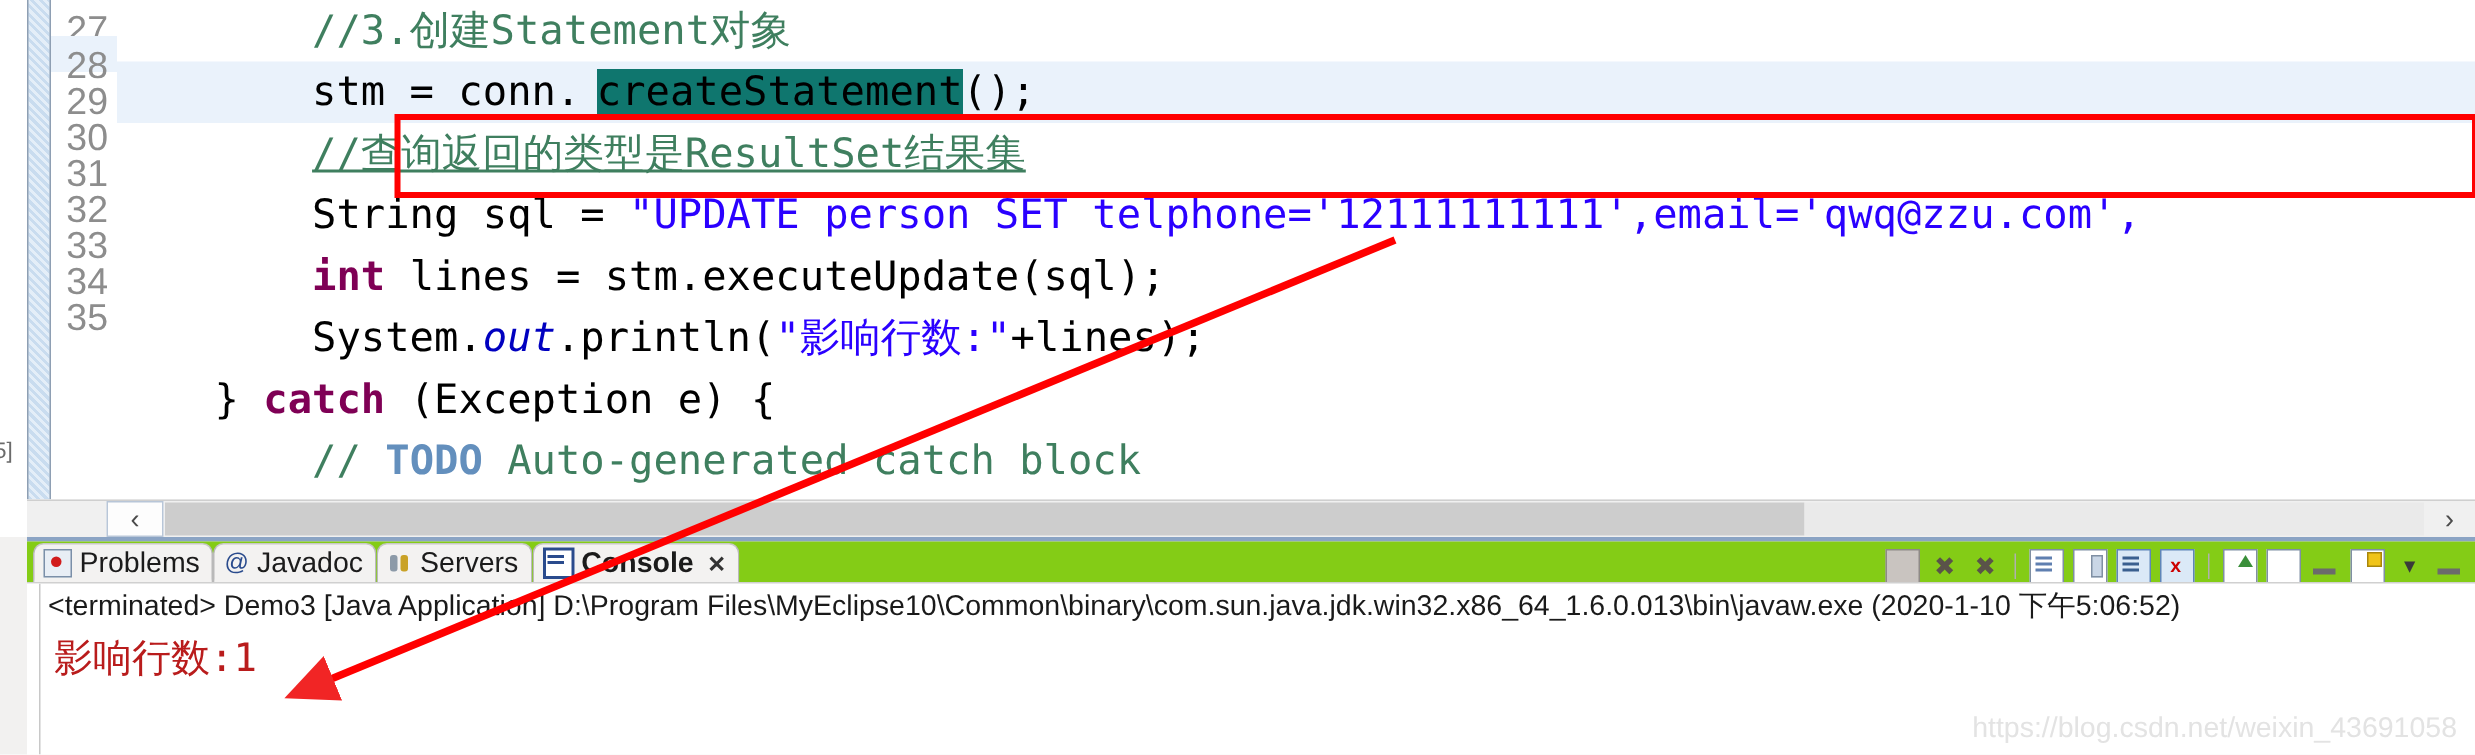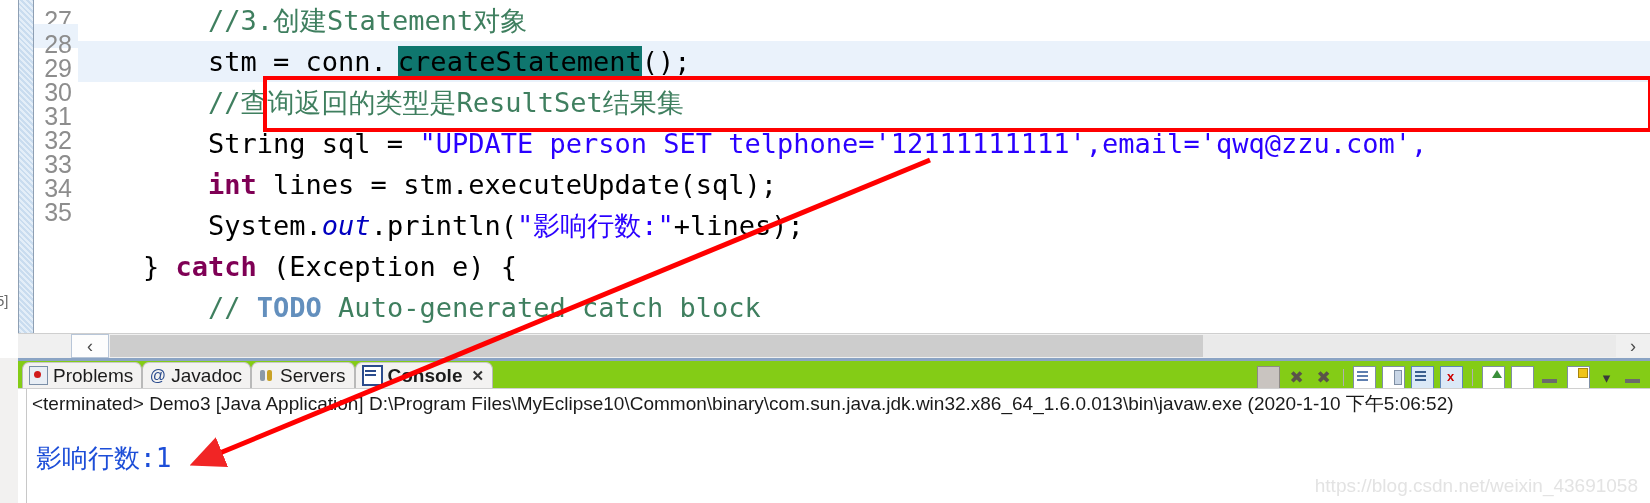--- a/index.html
+++ b/index.html
@@ -55,21 +55,21 @@
     font-size:25px;line-height:41px;color:#8d8d8d;
   }
   .gline{position:relative;height:24px;}
   .hl-row{background:#eaf2fb;}
   .kw{color:#7f0055;font-weight:bold;}
   .str{color:#2a00ff;}
   .cmt{color:#3f7f5f;}
   .tdo{color:#638fbd;font-weight:bold;}
   .fld{color:#0000c0;font-style:italic;}
   .sel{background:#0f766e;margin-left:11px;}
-  .under{text-align:center;}
+  .under{text-decoration:underline;text-align:center;}
 
   
   .hscroll{
     position:absolute;left:18px;top:333px;width:1632px;height:24px;
     background:#f0f0f0;border-top:1px solid #cfcfcf;
   }
   .hs-left{
     position:absolute;left:53px;top:0px;width:38px;height:24px;
     background:#fdfdfd;border:1px solid #b8c6d8;box-sizing:border-box;
     display:flex;align-items:center;justify-content:center;
@@ -174,21 +174,21 @@
     background:#ffffff;border-right:1px solid #c8c8c8;
   }
   .term-line{
     position:absolute;left:14px;top:2px;right:0;
     font-family:"Liberation Sans", sans-serif;
     font-size:19px;color:#1a1a1a;white-space:nowrap;
   }
   .out-line{
     position:absolute;left:18px;top:32px;
     font-family:"DejaVu Sans Mono", monospace;
-    font-size:26px;color:#1d4ed8;white-space:nowrap;margin-top:20px;
+    font-size:26px;color:#b91c1c;white-space:nowrap;
   }
   .watermark{
     position:absolute;right:12px;bottom:6px;
     font-family:"Liberation Sans", sans-serif;
     font-size:19px;color:#e3e3e3;white-space:nowrap;
   }
 
   
   .ann-svg{position:absolute;left:0;top:0;width:1650px;height:503px;pointer-events:none;}
 </style>

